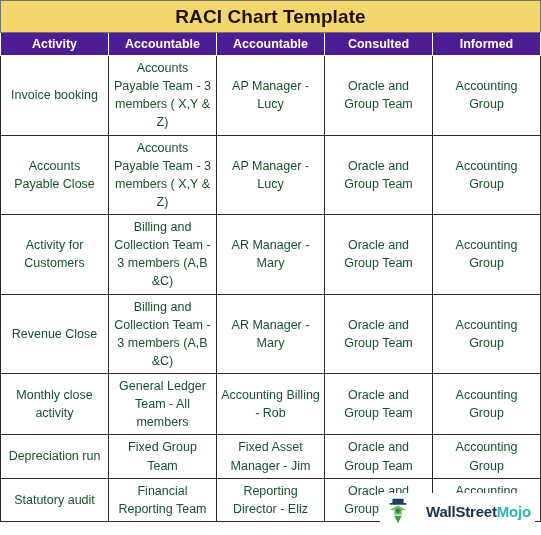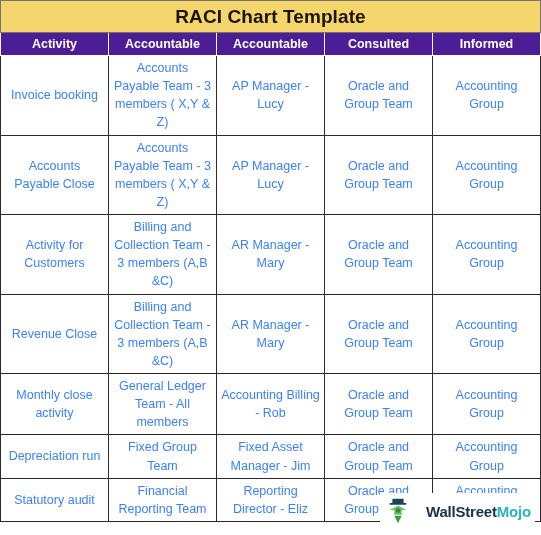--- a/index.html
+++ b/index.html
@@ -56,21 +56,21 @@
     white-space: nowrap;
   }
 
   
   .body-cell {
     border: 1px solid #2b2b2b;
     text-align: center;
     vertical-align: middle;
     font-size: 12.5px;
     line-height: 1.45;
-    color: #3b82f6;
+    color: #14532d;
     padding: 3px 4px;
     background: #ffffff;
     word-wrap: break-word;
   }
 
   .col-activity   { width: 100px; }
   .col-responsible{ width: 125px; }
   .col-accountable{ width: 100px; }
   .col-consulted  { width: 105px; margin-left: 39px; }
   .col-informed   { width: 111px; }

